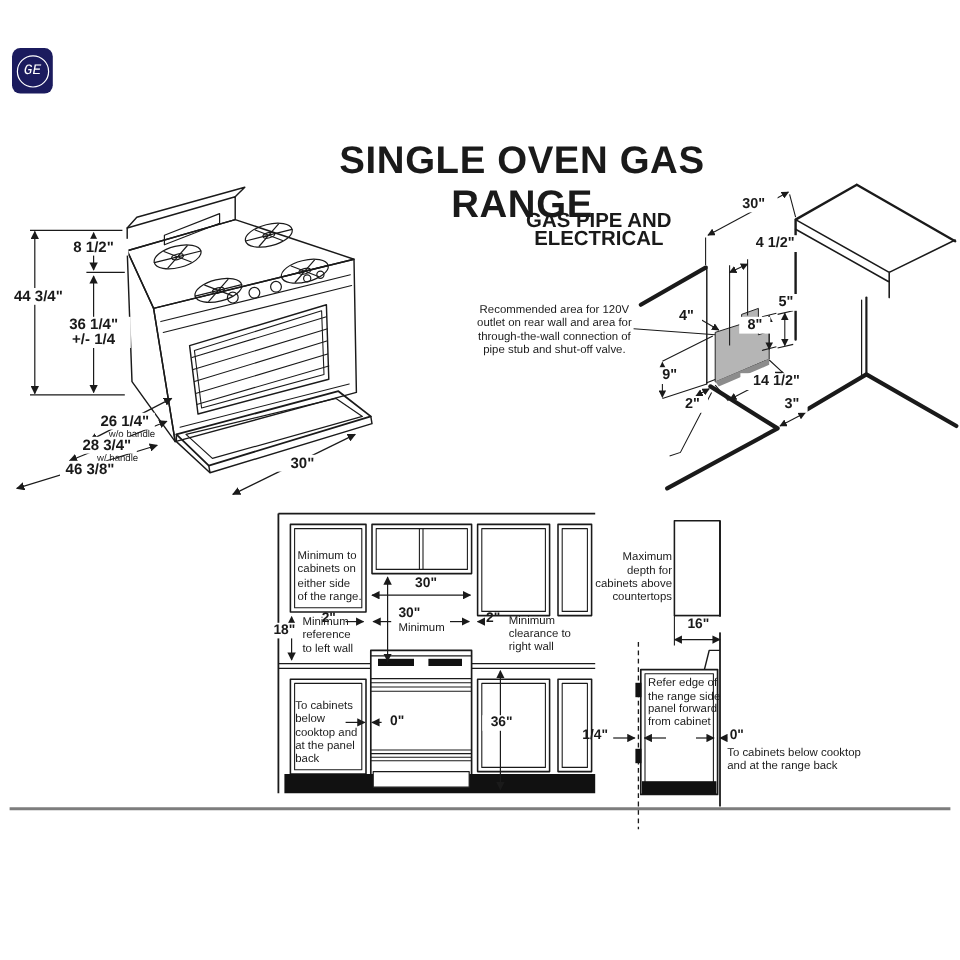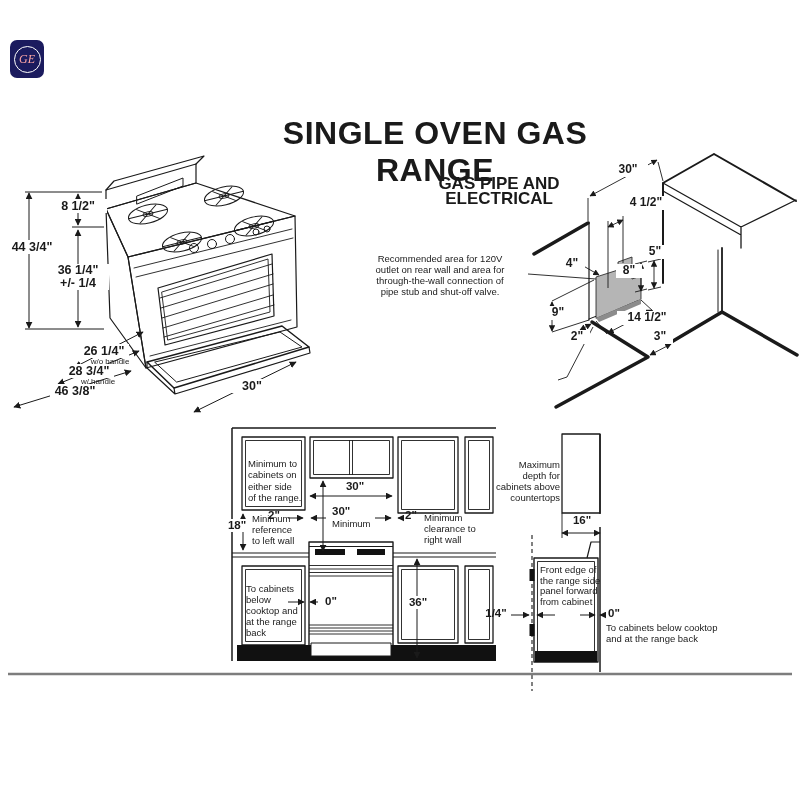--- a/index.html
+++ b/index.html
@@ -15,22 +15,22 @@
   .sm{font-size:9.5px;line-height:11px;}
   .tiny{font-size:8px;}
   .bg{background:#fff;padding:0 1px;}
   .title{position:absolute;left:230px;top:115px;width:410px;text-align:center;
          font-size:32px;font-weight:bold;letter-spacing:.5px;}
   .gashead{position:absolute;left:403px;top:176px;width:192px;text-align:center;
            font-weight:bold;font-size:17px;line-height:15px;}
   .footer{position:absolute;left:13px;top:765px;width:782px;font-size:15px;color:#2f2f2f;}
   .logo{position:absolute;left:10px;top:40px;width:34px;height:38px;background:#1b1b5e;
         border-radius:7px;display:flex;align-items:center;justify-content:center;}
-  .logo .mono{width:25px;height:25px;border:1.5px solid #fff;border-radius:50%;color:#fca5a5;
-        font-family:Liberation Serif, serif;font-style:italic;font-size:12px;
+  .logo .mono{width:25px;height:25px;border:1.5px solid #fff;border-radius:50%;color:#ffffff;
+        font-family:Liberation Mono, monospace;font-style:italic;font-size:12px;
         display:flex;align-items:center;justify-content:center;}
 </style>
 </head>
 <body>
 
 <div id="page">
 
 <svg class="art" width="800" height="800" viewBox="0 0 800 800">
   <defs>
     <marker id="arr" viewBox="0 0 10 10" refX="9" refY="5" markerWidth="7" markerHeight="7" orient="auto-start-reverse">
@@ -223,21 +223,21 @@
 
 <div class="lb b c bg" style="left:608px;top:163px;width:38px">30"</div>
 <div class="lb b c bg" style="left:622px;top:196px;width:46px">4 1/2"</div>
 <div class="lb b c bg" style="left:642px;top:245px;width:24px">5"</div>
 <div class="lb b c bg" style="left:559px;top:257px;width:24px">4"</div>
 <div class="lb b c bg" style="left:616px;top:264px;width:24px">8"</div>
 <div class="lb b c bg" style="left:545px;top:306px;width:24px">9"</div>
 <div class="lb b c bg" style="left:564px;top:330px;width:24px">2"</div>
 <div class="lb b c bg" style="left:617px;top:311px;width:58px">14 1/2"</div>
 <div class="lb b c bg" style="left:647px;top:330px;width:24px">3"</div>
-<div class="lb sm c" style="left:373px;top:253px;width:134px">
+<div class="lb sm c" style="left:395px;top:253px;width:134px">
   <div>Recommended area for 120V</div>
   <div>outlet on rear wall and area for</div>
   <div>through-the-wall connection of</div>
   <div>pipe stub and shut-off valve.</div>
 </div>
 
 <div class="lb sm" style="left:248px;top:458px;width:56px;line-height:11.3px">
   <div>Minimum to</div>
   <div>cabinets on</div>
   <div>either side</div>
@@ -258,35 +258,35 @@
 <div class="lb b2 c" style="left:401px;top:509px;width:20px">2"</div>
 <div class="lb sm" style="left:424px;top:512px">
   <div>Minimum</div>
   <div>clearance to</div>
   <div>right wall</div>
 </div>
 <div class="lb sm" style="left:246px;top:583px">
   <div>To cabinets</div>
   <div>below</div>
   <div>cooktop and</div>
-  <div>at the range</div>
+  <div>at the panel</div>
   <div>back</div>
 </div>
 <div class="lb b2 c bg" style="left:319px;top:595px;width:22px">0"</div>
 <div class="lb b2 c bg" style="left:402px;top:596px;width:30px">36"</div>
 
 <div class="lb sm r" style="left:484px;top:459px;width:76px">
   <div>Maximum</div>
   <div>depth for</div>
   <div>cabinets above</div>
   <div>countertops</div>
 </div>
 <div class="lb b2 c bg" style="left:563px;top:514px;width:36px">16"</div>
 <div class="lb sm" style="left:540px;top:565px;line-height:10.6px">
-  <div>Front edge of</div>
+  <div>Refer edge of</div>
   <div>the range side</div>
   <div>panel forward</div>
   <div>from cabinet</div>
 </div>
 <div class="lb b2 c" style="left:482px;top:607px;width:28px">1/4"</div>
 <div class="lb b2 c" style="left:603px;top:607px;width:22px">0"</div>
 <div class="lb sm" style="left:606px;top:622px">
   <div>To cabinets below cooktop</div>
   <div>and at the range back</div>
 </div>

